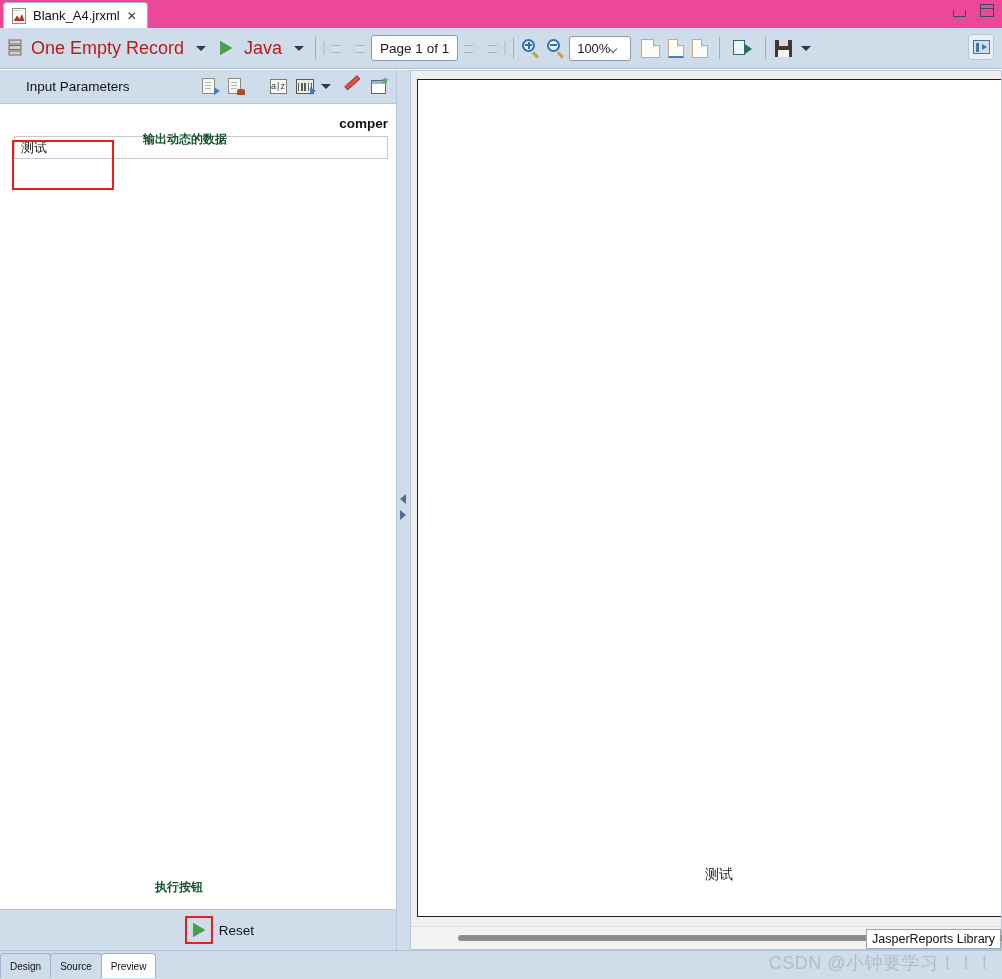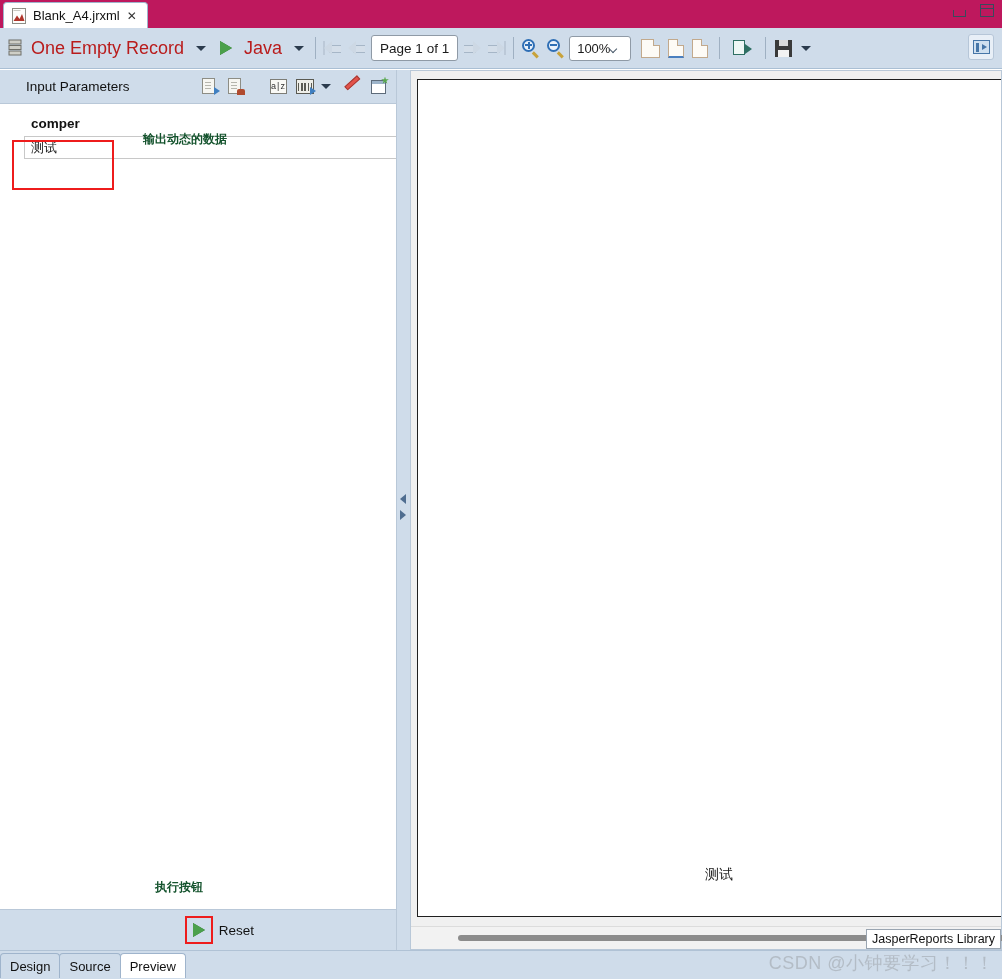--- a/index.html
+++ b/index.html
@@ -20,21 +20,21 @@
     position: absolute;
     inset: 0;
     background: #ffffff;
   }
 
   
   .titlebar {
     position: absolute;
     left: 0; top: 0;
     width: 1002px; height: 40px;
-    background: #be185d;
+    background: #ec4899;
     border-bottom: 1px solid #a8bcd2;
     box-sizing: border-box;
   }
   .doc-tab {
     position: absolute;
     left: 3px; top: 2px;
     height: 26px;
     padding: 0 10px 0 8px;
     background: #ffffff;
     border: 1px solid #9fb4cc;
@@ -458,22 +458,23 @@
 
   .param-area {
     position: absolute;
     left: 0; top: 33px; right: 0; bottom: 41px;
     background: #ffffff;
     border-top: 1px solid #b9c8d8;
     box-sizing: border-box;
   }
   .param-block {
     position: absolute;
-    left: 24px; top: 10px;
+    left: 14px; top: 10px;
     width: 374px;
+    text-align: right;
   }
   .param-name {
     font-size: 13.5px;
     font-weight: bold;
     color: #111;
     padding: 2px 0 5px 7px;
   }
   .param-input {
     height: 23px;
     border: 1px solid #c8c8c8;
@@ -635,21 +636,21 @@
   }
   .vtab {
     height: 25px;
     padding: 0 9px;
     background: #cfdcea;
     border: 1px solid #9fb4cc;
     border-bottom: none;
     border-radius: 4px 4px 0 0;
     display: flex;
     align-items: center;
-    font-size: 13px;
+    font-size: 10px;
     color: #111;
     box-sizing: border-box;
     margin-right: -1px;
   }
   .vtab.active {
     background: #ffffff;
   }
 
   
   .watermark {

